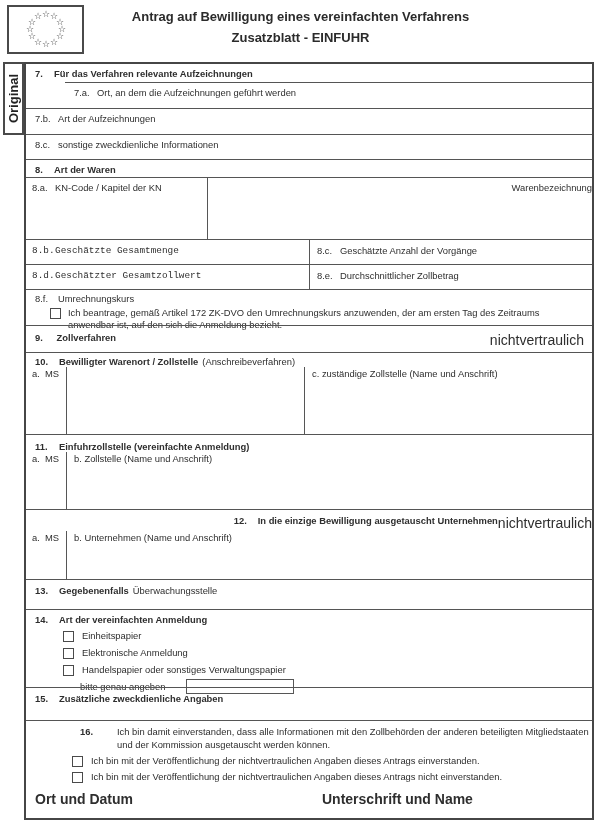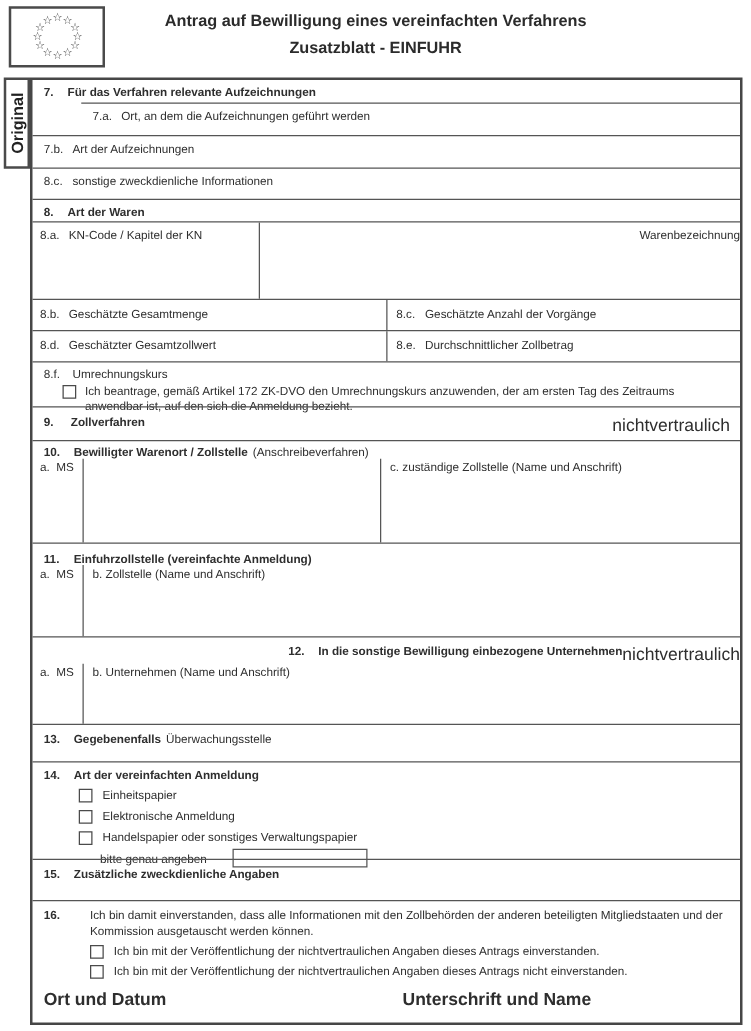--- a/index.html
+++ b/index.html
@@ -46,21 +46,21 @@
   .s12{height:70px;display:flex;flex-direction:column;}
   .s13{height:30px;}
   .s14{height:78px;}
   .s15{height:33px;}
   .s16{flex:1 1 auto;position:relative;}
 
   
   .cell-l{width:182px;border-right:1px solid #565656;box-sizing:border-box;padding:4px 0 0 0;display:flex;}
   .cell-l .row{padding:0 0 0 6px;}
   .cell-r{flex:1;text-align:right;padding-top:4px;}
-  .half-l{width:284px;border-right:1px solid #565656;box-sizing:border-box;display:flex;padding:5px 0 0 6px;}
+  .half-l{width:284px;border-right:1px solid #565656;box-sizing:border-box;display:flex;padding:5px 0 0 6px;font-family:Liberation Mono, monospace;}
   .half-r{flex:1;display:flex;padding:5px 0 0 7px;}
 
   
   .cb{flex:0 0 9px;width:9px;height:9px;border:1.2px solid #4a4a4a;box-sizing:content-box;background:#fff;margin-top:1px;}
 
   .cb-par{display:flex;gap:7px;margin:3px 0 0 24px;padding-right:18px;line-height:12px;}
 
   
   .sec-head{display:flex;padding:3px 0 0 9px;}
   .sec-head .gap{width:4px;}
@@ -79,21 +79,21 @@
   .col-a .wlines{margin-left:14px;margin-right:3px;}
 
   
   .opt{display:flex;gap:8px;margin:5px 0 0 37px;align-items:flex-start;}
   .hint-row{display:flex;margin:3px 0 0 54px;align-items:center;}
   .hint-row span{width:106px;}
   .inputbox{width:356px;height:13px;border:1px solid #565656;background:#fff;}
 
   
   .s16-head{display:flex;padding:5px 0 0 9px;}
-  .s16-num{flex:0 0 37px;font-weight:bold;}
+  .s16-num{flex:0 0 37px;font-weight:bold;margin-left:45px;}
   .s16-intro{width:508px;line-height:12.5px;}
   .opt16{display:flex;gap:8px;margin:4px 0 0 46px;align-items:flex-start;}
   .f-lbl{position:absolute;font-weight:bold;font-size:14px;top:70px;text-align:right;}
   .f-left{left:9px;} .f-right{left:296px;}
 </style>
 </head>
 <body>
 
 <div class="page">
 
@@ -245,21 +245,21 @@
             <i class="wl9"></i><i class="wl9"></i><i class="wl9"></i><i class="wl9"></i>
           </div>
         </div>
       </div>
     </div>
 
     <div class="sec s12">
       <div class="sec-head" style="padding-top:5px;justify-content:flex-end;padding-right:0;">
         <span style="display:flex;">
           <span class="num" style="flex:0 0 24px;">12.</span>
-          <span class="bold">In die sonstige Bewilligung einbezogene Unternehmen</span>
+          <span class="bold">In die einzige Bewilligung ausgetauscht Unternehmen</span>
         </span>
         <span class="note">nichtvertraulich</span>
       </div>
       <div class="tbl">
         <div class="col col-a">
           <div class="hdr">
             <span class="a-lbl">a.</span>
             <span>MS</span>
           </div>
           <div class="wlines">

